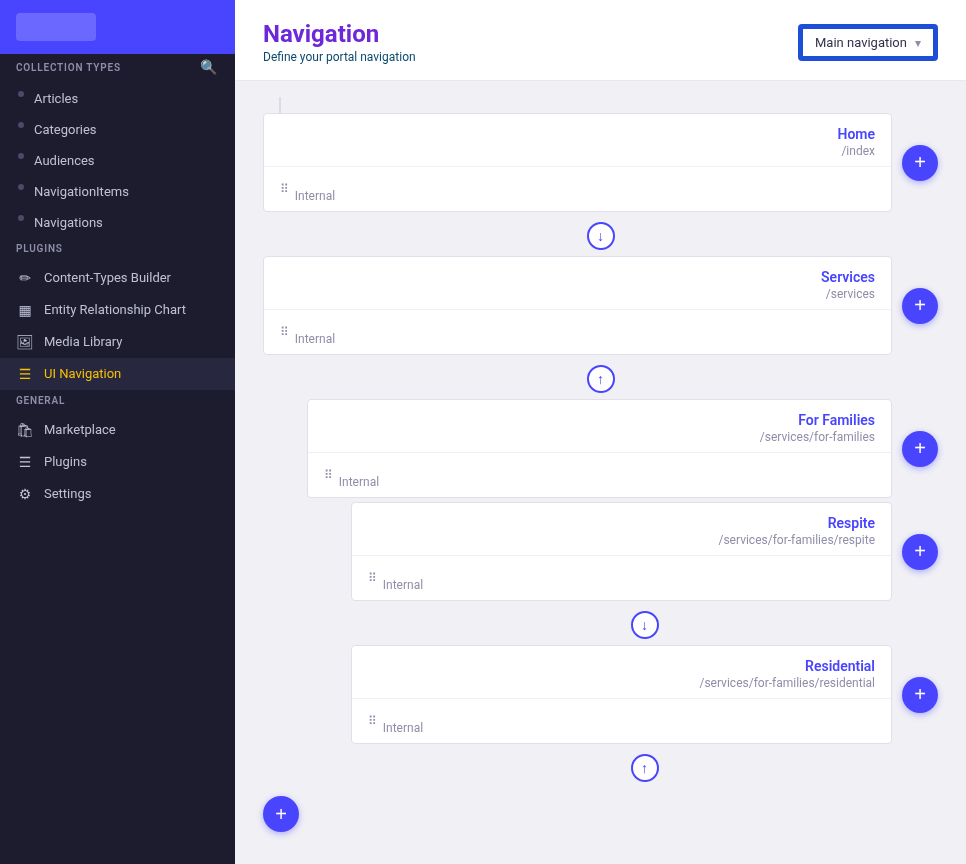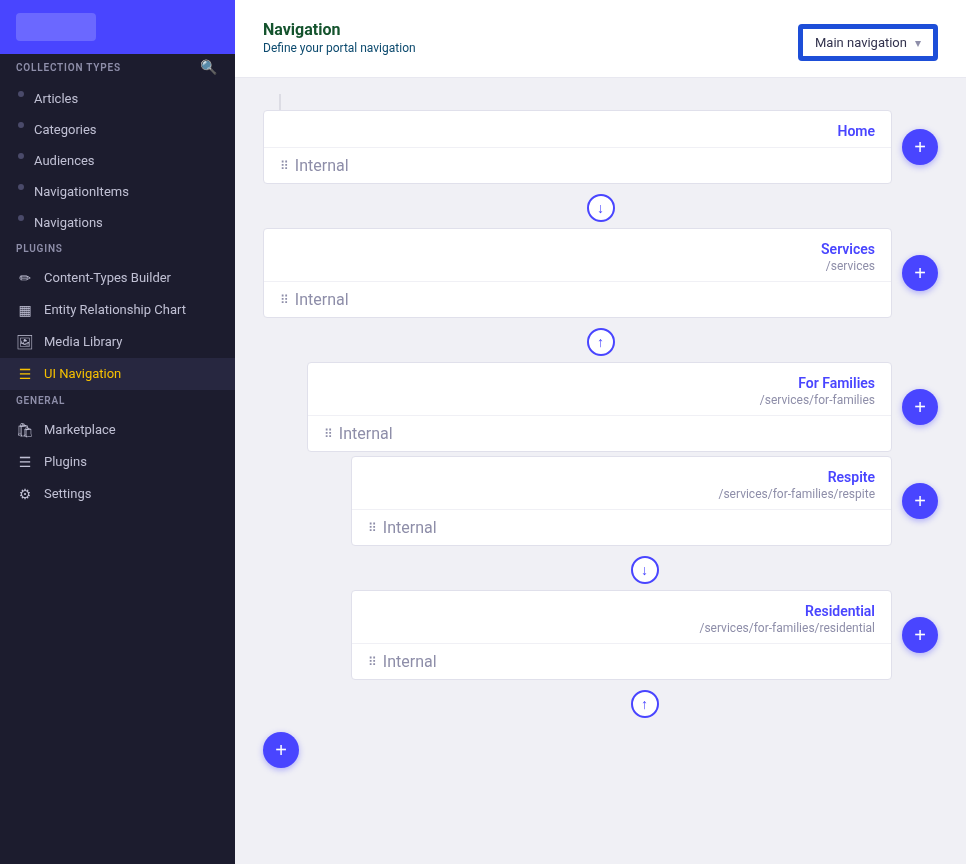--- a/index.html
+++ b/index.html
@@ -96,23 +96,23 @@
       padding: 20px 28px 16px 28px;
       border-bottom: 1px solid #e8e8f0;
       display: flex;
       align-items: flex-start;
       justify-content: space-between;
     }
 
     .page-title-block { }
 
     .page-title {
-      font-size: 16px;
+      font-size: 24px;
       font-weight: 700;
-      color: #14532d;
+      color: #6d28d9;
     }
 
     .page-subtitle {
       font-size: 12px;
       color: #0c4a6e;
       margin-top: 2px;
     }
 
     .nav-selector {
       display: flex;
@@ -161,25 +161,26 @@
     }
 
     .nav-item-footer {
       padding: 8px 16px;
       display: flex;
       align-items: center;
       gap: 6px;
     }
 
     .nav-item-type {
-      font-size: 16px;
+      font-size: 12px;
       color: #8e8ea9;
       display: flex;
       align-items: center;
       gap: 5px;
+      margin-top: 14px;
     }
 
     .sitemap-icon {
       display: inline-block;
       font-size: 12px;
       color: #8e8ea9;
     }
 
     .add-btn {
       width: 36px;
@@ -333,20 +334,21 @@
   </div>
 
   <div class="nav-tree">
 
     <div class="vline"></div>
 
     <div class="row-with-btn">
       <div class="nav-item-card">
         <div class="nav-item-header">
           <div class="nav-item-title">Home</div>
+          <div class="nav-item-path">/index</div>
         </div>
         <div class="nav-item-footer">
           <span class="sitemap-icon">⠿</span>
           <span class="nav-item-type">Internal</span>
         </div>
       </div>
       <button class="add-btn">+</button>
     </div>
 
     <div class="down-arrow-circle">

